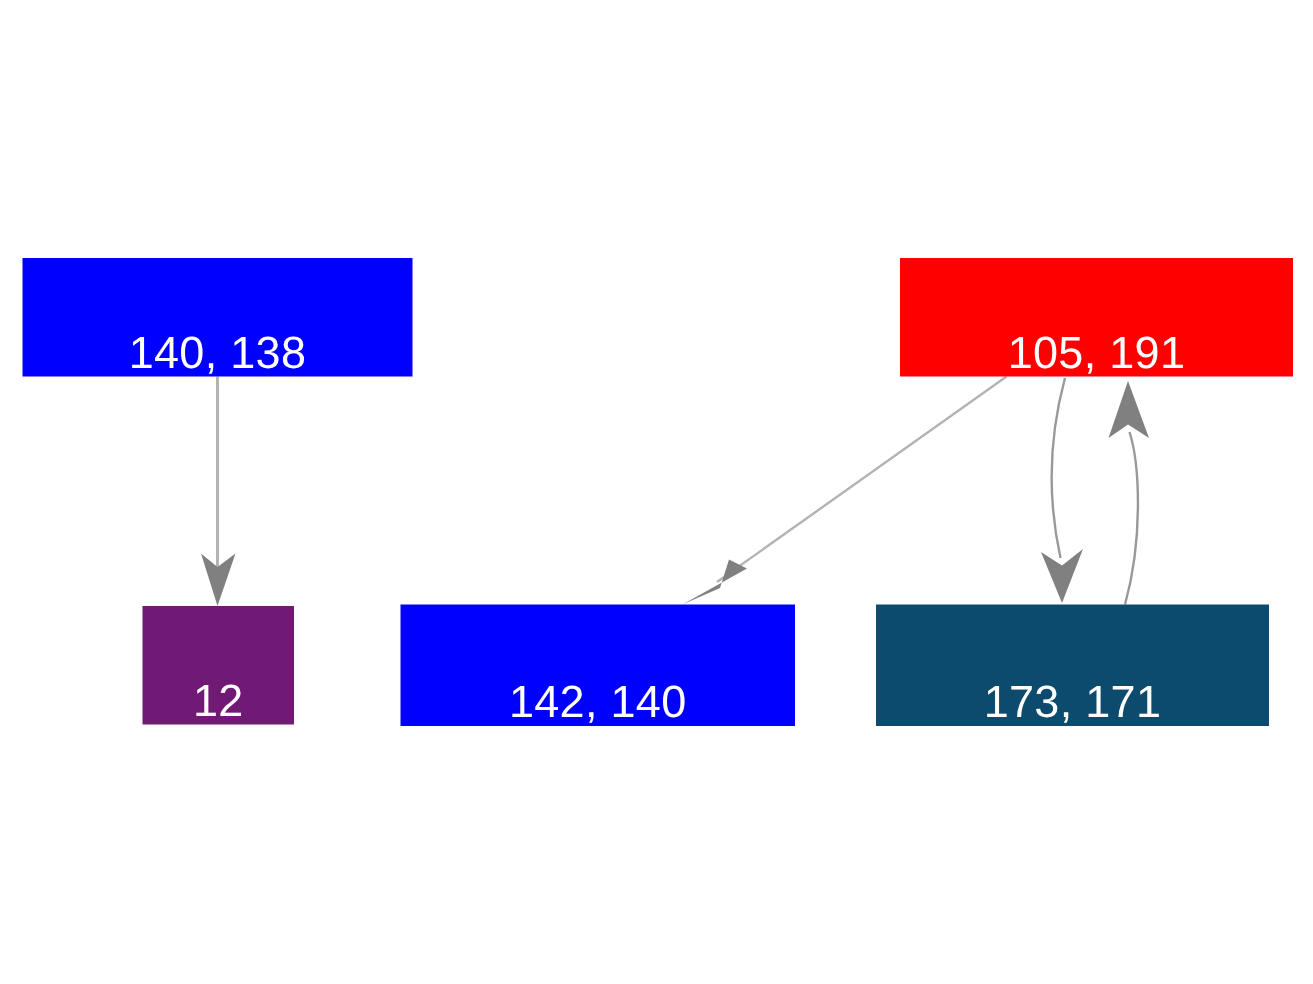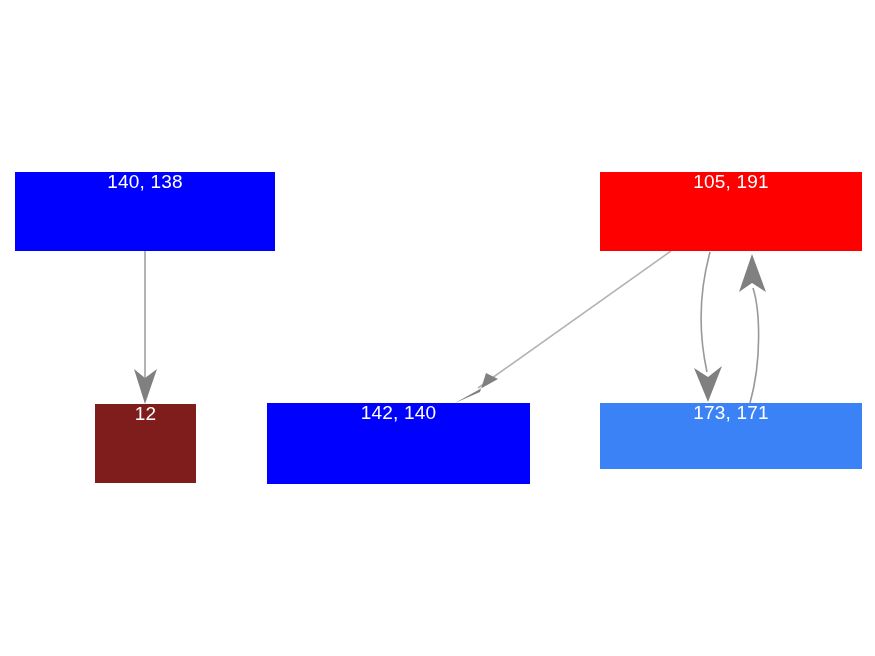--- a/index.html
+++ b/index.html
@@ -21,24 +21,24 @@
     position: absolute;
     left: 0;
     top: 0;
     width: 875px;
     height: 656px;
   }
   .node {
     position: absolute;
     box-sizing: border-box;
     display: flex;
-    align-items: flex-start;
+    align-items: flex-end;
     justify-content: center;
     color: #ffffff;
-    font-size: 19px;
+    font-size: 30px;
     line-height: 1;
     letter-spacing: 0.2px;
     font-family: "Liberation Sans", sans-serif;
     z-index: 2;
   }
   .node-label {
     pointer-events: none;
   }
 </style>
 </head>
@@ -70,25 +70,25 @@
   </svg>
 
   <div class="node" style="left:15px; top:172px; width:260px; height:79px; background:#0000ff;">
     <span class="node-label">140, 138</span>
   </div>
 
   <div class="node" style="left:600px; top:172px; width:262px; height:79px; background:#ff0000;">
     <span class="node-label">105, 191</span>
   </div>
 
-  <div class="node" style="left:95px; top:404px; width:101px; height:79px; background:#7f1d1d;">
+  <div class="node" style="left:95px; top:404px; width:101px; height:79px; background:#701a75;">
     <span class="node-label">12</span>
   </div>
 
   <div class="node" style="left:267px; top:403px; width:263px; height:81px; background:#0000ff;">
     <span class="node-label">142, 140</span>
   </div>
 
-  <div class="node" style="left:600px; top:403px; width:262px; height:66px; background:#3b82f6;">
+  <div class="node" style="left:584px; top:403px; width:262px; height:81px; background:#0c4a6e;">
     <span class="node-label">173, 171</span>
   </div>
 
 </div>
 
 </body></html>

